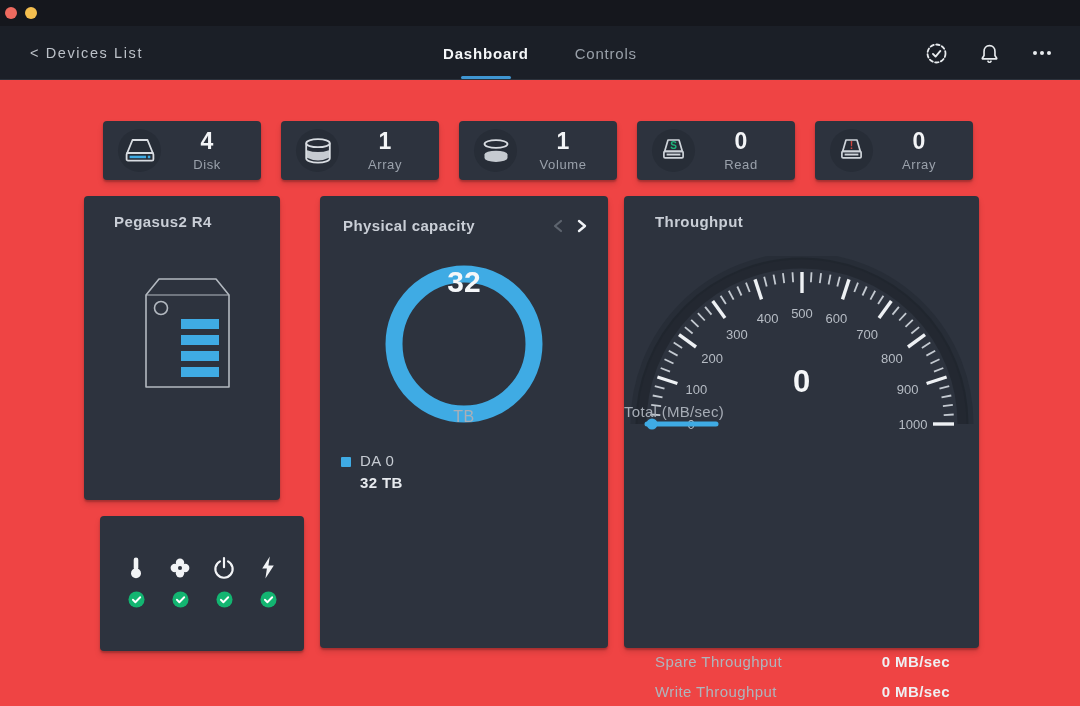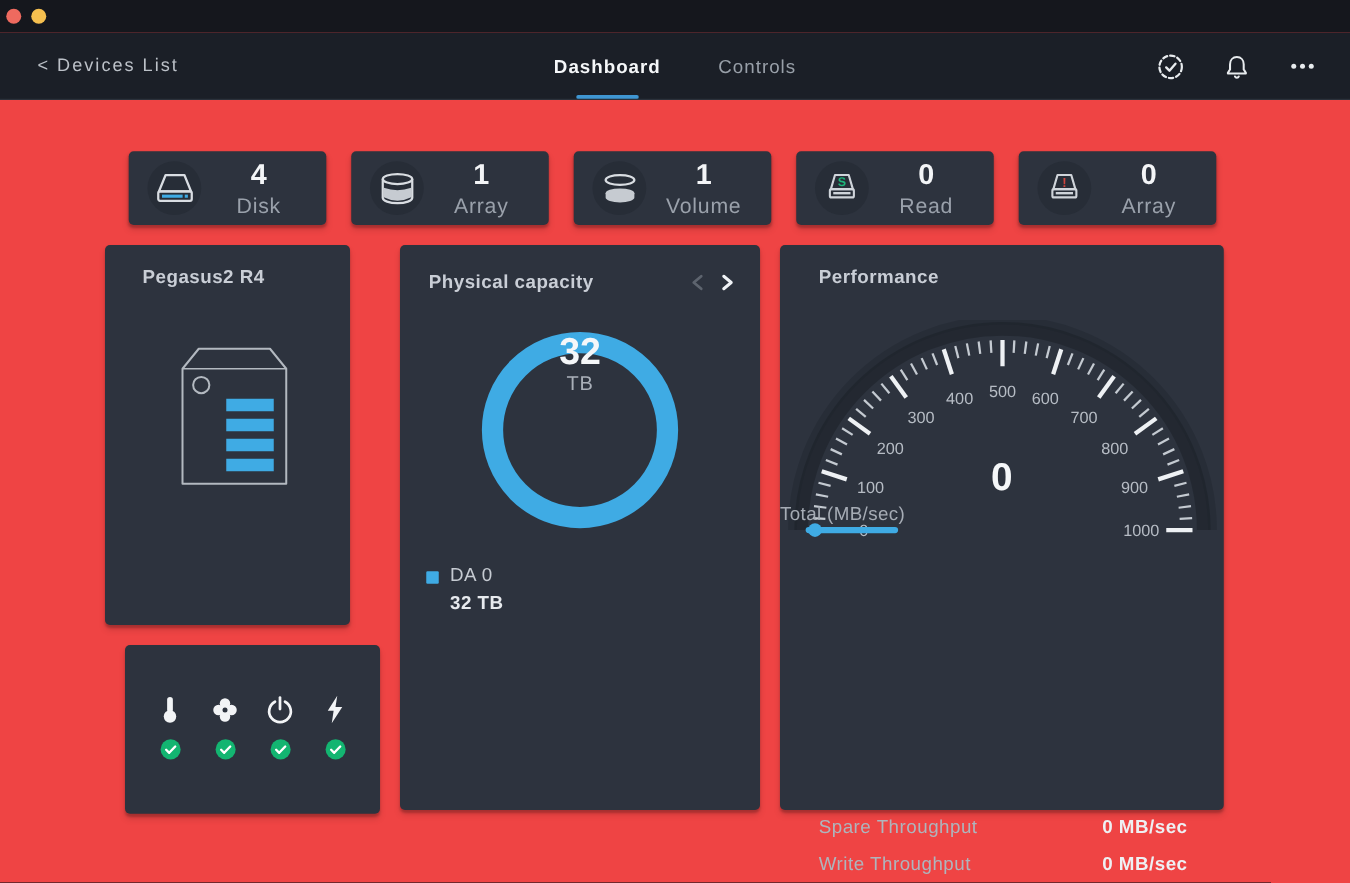--- a/index.html
+++ b/index.html
@@ -24,33 +24,33 @@
   .nav-icons { position:absolute; right:26px; top:0; height:54px; display:flex; align-items:center; gap:29px; }
   .nav-icon { width:24px; height:24px; display:flex; align-items:center; justify-content:center; cursor:pointer; }
   
   .card { position:absolute; background:#2d333e; border-radius:4px; box-shadow:0 2px 2px rgba(0,0,0,0.22), 0 4px 6px rgba(0,0,0,0.12); }
   .card-title { font-size:15px; font-weight:700; letter-spacing:0.4px; color:#c9ced6; }
   
   .stat-card { top:121px; width:158px; height:59px; display:flex; align-items:center; }
   .stat-circle { width:43px; height:43px; border-radius:50%; background:#272d37; margin-left:15px; display:flex; align-items:center; justify-content:center; flex:none; }
   .stat-text { flex:1; display:flex; flex-direction:column; align-items:center; margin-right:8px; }
   .stat-value { font-size:23px; font-weight:600; color:#f3f5f7; line-height:24px; }
-  .stat-label { font-size:17px; color:#9aa1ab; letter-spacing:0.6px; margin-top:4px; }
+  .stat-label { font-size:13px; color:#9aa1ab; letter-spacing:0.6px; margin-top:4px; }
   
   #device-card { left:84px; top:196px; width:196px; height:304px; }
   #device-card .card-title { position:absolute; left:30px; top:17px; }
   #device-illustration { position:absolute; left:0; top:0; }
   
   #capacity-card { left:320px; top:196px; width:288px; height:452px; }
   #capacity-card .card-title { position:absolute; left:23px; top:21px; }
   .chev { position:absolute; top:22px; width:16px; height:16px; display:flex; align-items:center; justify-content:center; cursor:pointer; }
   #chev-prev { right:42px; }
   #chev-next { right:18px; }
   #donut-wrap { position:absolute; left:64px; top:68px; width:160px; height:160px; }
-  #donut-center { position:absolute; left:0; top:0; width:160px; height:160px; display:flex; flex-direction:column; align-items:center; justify-content:flex-start; transform:translateY(2px); }
+  #donut-center { position:absolute; left:0; top:0; width:160px; height:160px; display:flex; flex-direction:column; align-items:center; justify-content:space-between; transform:translateY(2px); }
   #donut-value { font-size:30px; font-weight:700; color:#f5f7f9; line-height:32px; }
   #donut-unit { font-size:16px; color:#a9afb8; letter-spacing:0.5px; margin-top:1px; }
   .legend-item { position:absolute; left:21px; top:256px; }
   .legend-swatch { position:absolute; left:0; top:5px; width:10px; height:10px; border-radius:1px; background:#3fabe4; }
   .legend-name { position:absolute; left:19px; top:0; font-size:15px; color:#c6cbd2; letter-spacing:0.4px; white-space:nowrap; }
   .legend-value { position:absolute; left:19px; top:22px; font-size:15px; font-weight:700; color:#e7eaee; letter-spacing:0.4px; white-space:nowrap; }
   
   #performance-card { left:624px; top:196px; width:355px; height:452px; }
   #performance-card .card-title { position:absolute; left:31px; top:17px; }
   #gauge-svg { position:absolute; left:0; top:60px; }
@@ -219,21 +219,21 @@
       </div>
     </div>
     <div class="legend-item">
       <span class="legend-swatch"></span>
       <span class="legend-name">DA 0</span>
       <span class="legend-value">32 TB</span>
     </div>
   </div>
 
   <div class="card" id="performance-card">
-    <div class="card-title">Performance</div>
+    <div class="card-title">Throughput</div>
     <svg id="gauge-svg" width="355" height="250" viewBox="0 0 355 250">
       <path d="M17 168 A161 161 0 0 1 339 168" fill="none" stroke="#20252d" stroke-width="11" opacity="0.75"></path>
       <path d="M10 168 A168 168 0 0 1 346 168" fill="none" stroke="#1e232b" stroke-width="7" opacity="0.35"></path>
       <g id="gauge-ticks">
           <line x1="26.0" y1="168.0" x2="47.0" y2="168.0" stroke="#eef1f4" stroke-width="3.4"></line>
           <text x="67.0" y="168.0" class="gauge-label" text-anchor="middle" dominant-baseline="central">0</text>
           <line x1="26.3" y1="158.5" x2="36.3" y2="159.1" stroke="#c4cad1" stroke-width="1.8"></line>
           <line x1="27.2" y1="148.9" x2="37.1" y2="150.2" stroke="#c4cad1" stroke-width="1.8"></line>
           <line x1="28.7" y1="139.5" x2="38.5" y2="141.4" stroke="#c4cad1" stroke-width="1.8"></line>
           <line x1="30.8" y1="130.2" x2="40.5" y2="132.7" stroke="#c4cad1" stroke-width="1.8"></line>

